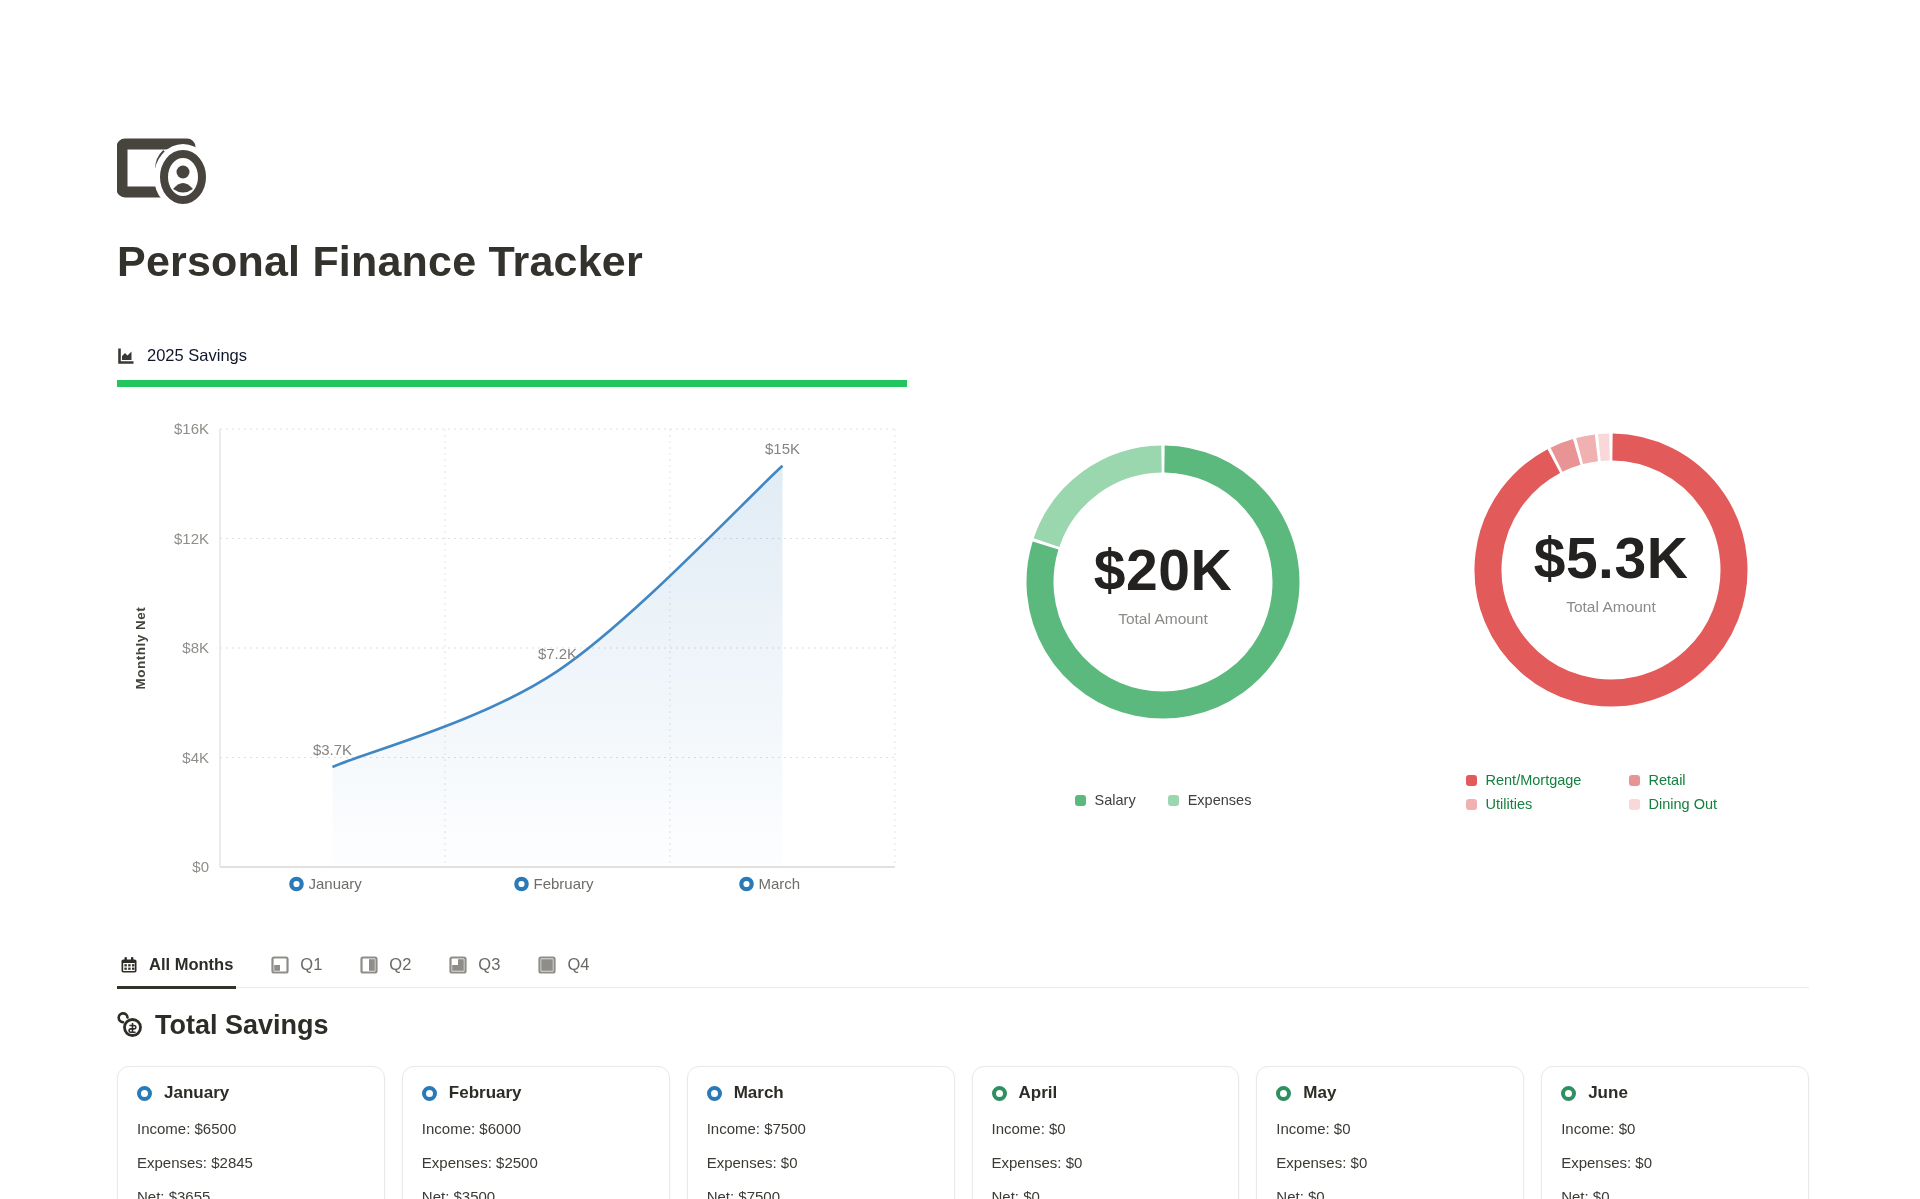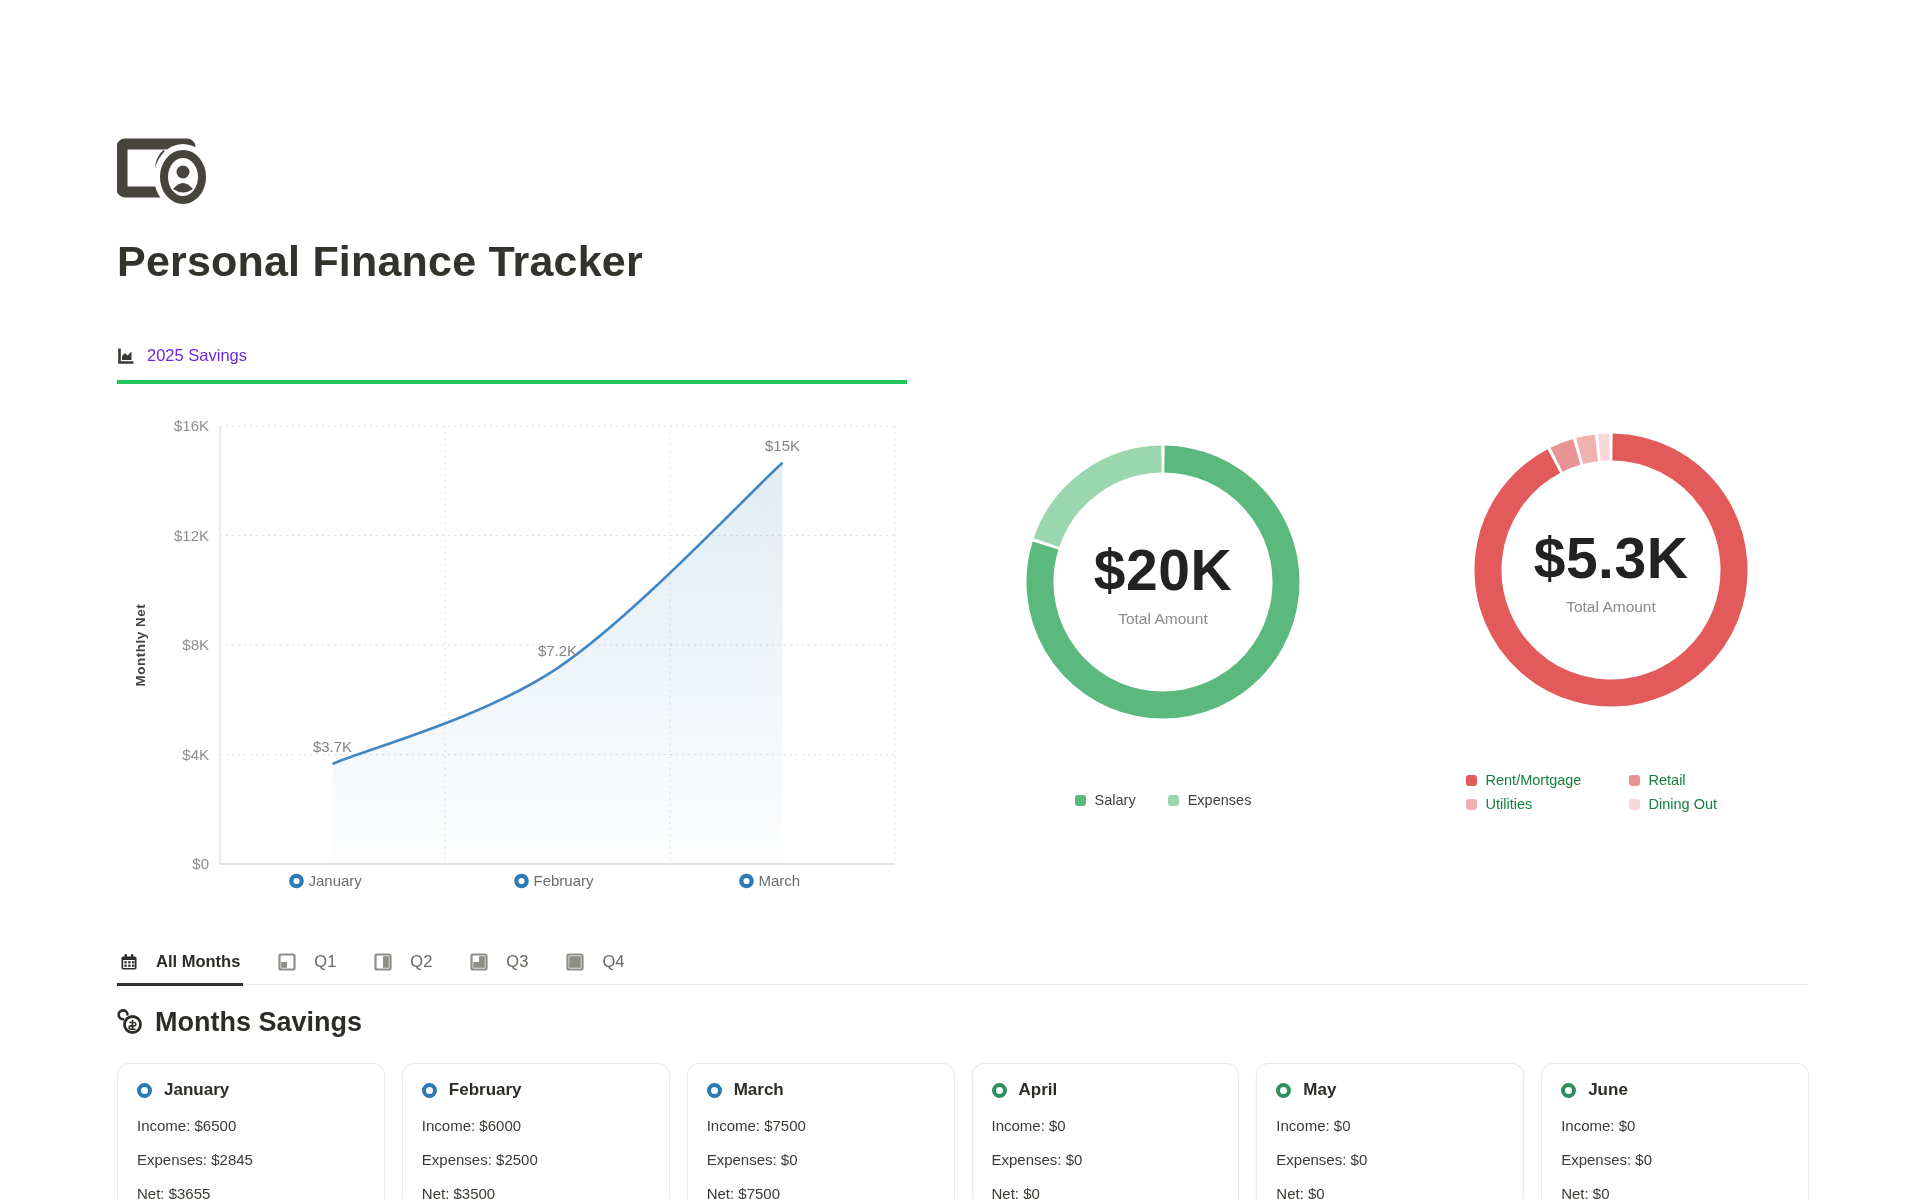--- a/index.html
+++ b/index.html
@@ -14,40 +14,40 @@
   .page-icon { margin-top:137px; width:100px; height:70px; color:#47443e; }
 
   h1.page-title { font-size:43px; font-weight:700; color:#34322c; margin:26px 0 0 0; letter-spacing:.2px; }
 
   .charts-row { display:flex; margin-top:60px; }
   .col-savings  { width:790px; margin-right:64px; }
   .col-income   { width:384px; margin-right:58px; }
   .col-expenses { width:396px; }
 
   .panel-header { display:flex; align-items:center; gap:11px; padding-bottom:15px;
-                  border-bottom:4px solid #22c55e; font-size:16.5px; font-weight:500; color:#6d28d9; }
+                  border-bottom:7px solid #22c55e; font-size:16.5px; font-weight:500; color:#0f172a; }
   .panel-header .hicon { width:19px; height:19px; color:#3b3935; flex:0 0 auto; }
 
   .donut-wrap { position:relative; width:280px; height:280px; margin:96px auto 0; }
   .col-expenses .donut-wrap { margin-top:84px; }
   .donut-center { position:absolute; inset:0; display:flex; flex-direction:column;
                   align-items:center; justify-content:center; pointer-events:none; }
   .donut-value { font-size:57px; font-weight:700; color:#232220; letter-spacing:.5px; }
   .donut-sublabel { font-size:15.5px; color:#8b8a86; margin-top:7px; }
 
   .legend-row  { display:flex; justify-content:center; gap:32px; margin-top:70px;
                  font-size:14.5px; color:#404040; }
   .legend-grid { display:grid; grid-template-columns:163px 128px; justify-content:center;
                  row-gap:8px; margin-top:62px; font-size:14.5px; color:#15803d; }
   .legend-item { display:flex; align-items:center; gap:9px; }
   .legend-swatch { width:11px; height:11px; border-radius:3px; flex:0 0 auto; }
 
   .tabs { display:flex; align-items:flex-end; gap:32px; margin-top:46px;
           border-bottom:1px solid #eaeae8; }
-  .tab { display:flex; align-items:flex-end; gap:18px; font-size:16.5px; color:#6a6862;
+  .tab { display:flex; align-items:flex-end; gap:11px; font-size:16.5px; color:#6a6862;
          padding:4px 3px 12px 3px; border-bottom:3px solid transparent; margin-bottom:-2px; cursor:pointer; }
   .tab .ticon { width:18px; height:18px; color:#8f8d88; flex:0 0 auto; }
   .tab.active { font-weight:700; color:#2e2c27; border-bottom-color:#33312b; }
   .tab.active .ticon { color:#2e2c27; }
 
   .section-heading { display:flex; align-items:center; gap:11px; margin-top:22px;
                      font-size:27px; font-weight:700; color:#2e2c27; }
   .section-heading .hicon { width:27px; height:27px; color:#2e2c27; }
 
   .cards { display:grid; grid-template-columns:repeat(6, 1fr); gap:17px; margin-top:25px; }
@@ -225,21 +225,21 @@
   </div>
     </div>
 
   
   <div class="section-heading">
     <svg class="hicon" viewBox="0 0 27 27">
       <path d="M10.5 5.5 A4.4 4.4 0 1 0 6 10.2" fill="none" stroke="currentColor" stroke-width="2.6" stroke-linecap="round"></path>
       <circle cx="15.5" cy="15.5" r="8" fill="#ffffff" stroke="currentColor" stroke-width="2.8"></circle>
       <path d="M15.5 11.5 v8 M13 13.5 h4.2 a1.7 1.7 0 0 1 0 3.4 h-3.4 a1.7 1.7 0 0 0 0 3.4 H18" fill="none" stroke="currentColor" stroke-width="1.6" stroke-linecap="round"></path>
     </svg>
-    <span>Months Savings</span>
+    <span>Total Savings</span>
   </div>
 
   <div class="cards" id="cards">
       <div class="card">
     <div class="card-title">
       <span class="card-ring" style="border-color: rgb(43, 122, 184);"></span>
       <span class="card-month">January</span>
     </div>
     <div class="card-line card-income">Income: $6500</div>
     <div class="card-line card-expenses">Expenses: $2845</div>

